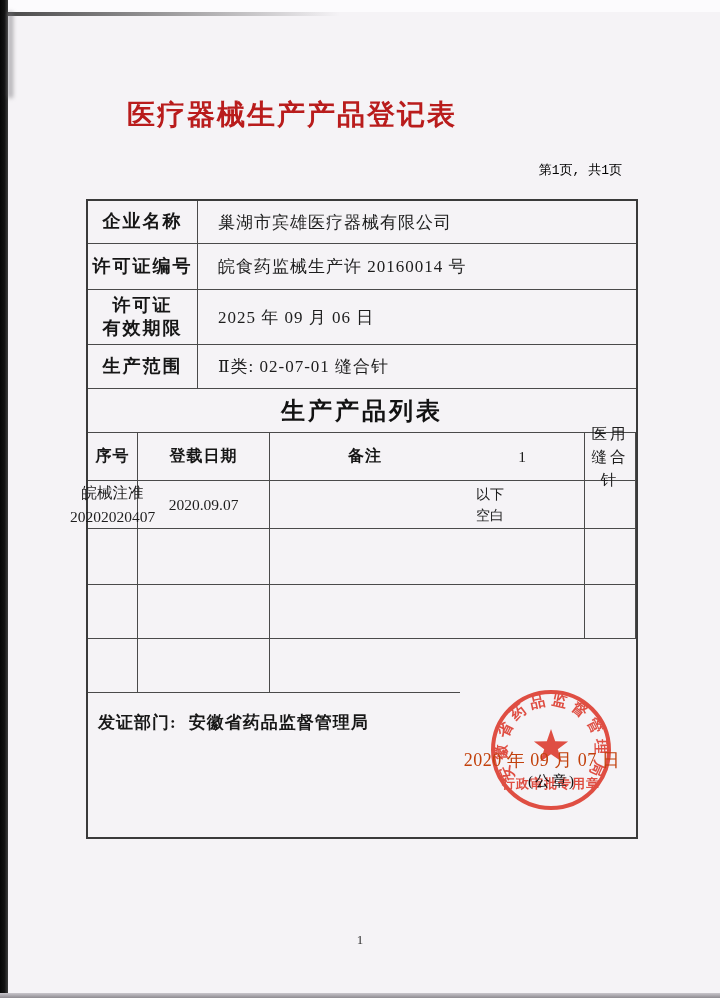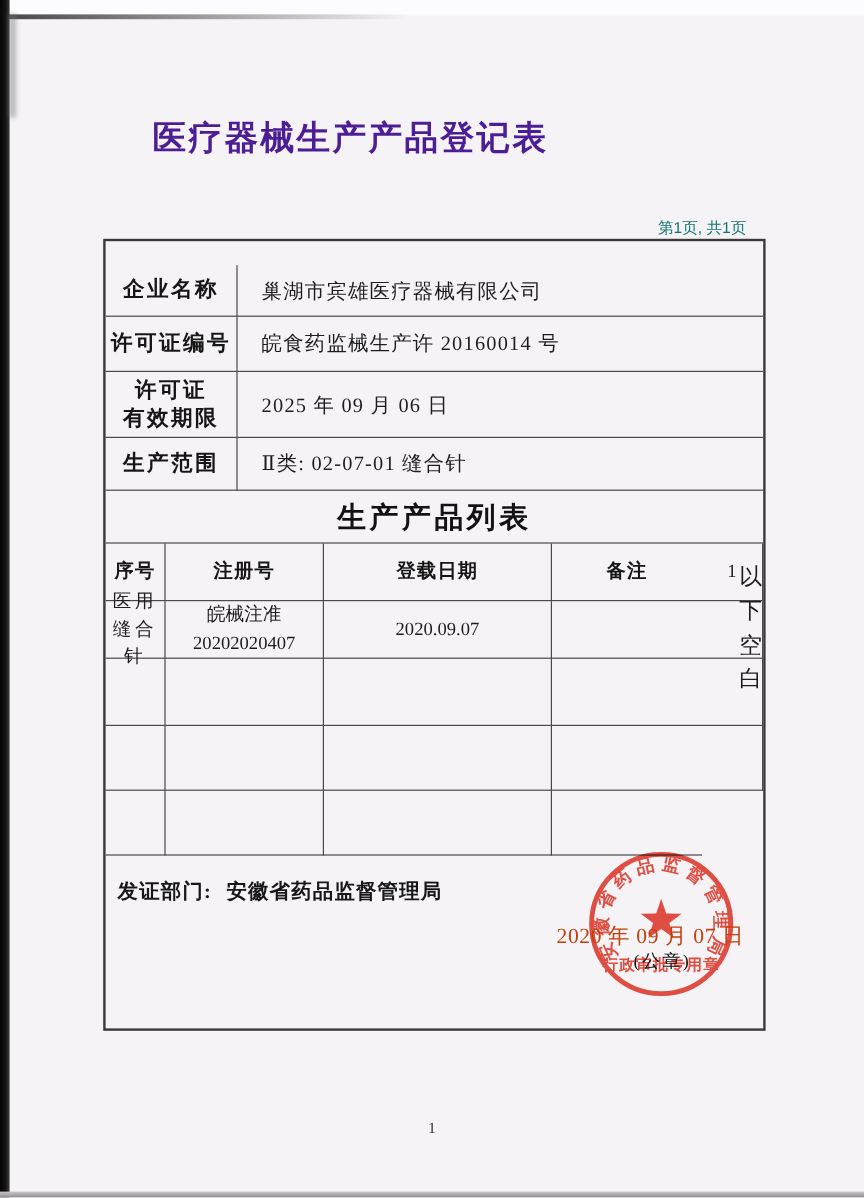--- a/index.html
+++ b/index.html
@@ -16,51 +16,51 @@
     background:linear-gradient(90deg, rgba(25,25,25,.8), rgba(25,25,25,0)); }
   .edge-left{ position:absolute; left:0; top:0; width:8px; height:998px;
     background:linear-gradient(90deg,#060606 0%,#121212 55%,#3d3d3d 100%); }
   .edge-left-blur{ position:absolute; left:8px; top:12px; width:5px; height:86px;
     background:#77747a; opacity:.55; filter:blur(2px); }
   .edge-bottom{ position:absolute; left:0; bottom:0; width:720px; height:5px;
     background:linear-gradient(180deg,#c9c6cc,#8e8b91); }
 
   
   .title{ position:absolute; top:96px; left:0; width:584px; text-align:center;
-    font-size:28px; font-weight:700; letter-spacing:2px; color:#4c1d95; }
-  .page-ind{ position:absolute; top:181px; right:98px; font-size:13px;
-    font-family:Liberation Sans, sans-serif; color:#0f766e; }
+    font-size:28px; font-weight:700; letter-spacing:2px; color:#b91c1c; }
+  .page-ind{ position:absolute; top:161px; right:98px; font-size:13px;
+    font-family:Liberation Mono, monospace; color:#000000; }
 
   
   .doc-table{ position:absolute; left:86px; top:199px; width:552px;
     border:2px solid #3a3a3a; }
   .cell{ display:flex; align-items:center; }
   .bline{ border-bottom:1px solid #4a4a4a; }
   .rline{ border-right:1px solid #4a4a4a; }
 
   .info-grid{ display:grid; grid-template-columns:110px 1fr;
-    grid-template-rows:43px 46px 55px 44px;margin-top:20px; }
+    grid-template-rows:43px 46px 55px 44px; }
   .info-label{ justify-content:center; text-align:center;
     font-size:18px; font-weight:700; letter-spacing:2px; white-space:pre-line; line-height:1.3; }
   .info-value{ padding-left:20px;
     font-family:"Liberation Serif","DejaVu Serif",serif;
     font-size:17px; letter-spacing:1px; color:#1d1d1d;text-align:center; }
 
   .section-title{ height:44px; border-bottom:1px solid #4a4a4a;
     display:flex; align-items:center; justify-content:center;
     font-size:24px; font-weight:700; letter-spacing:3px; color:#121212;text-align:right; }
 
   .product-grid{ display:grid; grid-template-columns:50px 132px 190px 125px 1fr;
     grid-template-rows:48px 48px 56px 54px 54px; }
   .pg-head{ justify-content:center; font-size:16px; font-weight:700; letter-spacing:1px; }
   .pg-cell{ justify-content:center; text-align:center;
     font-family:"Liberation Serif","DejaVu Serif",serif;
     font-size:15.5px; color:#1d1d1d; white-space:pre-line; line-height:1.5; }
   .pg-name{ letter-spacing:3px; }
-  .pg-blank{ justify-content:flex-start; padding-left:16px; text-align:right; font-size:19px; }
+  .pg-blank{ justify-content:flex-start; padding-left:16px; text-align:right; font-size:14px; }
 
   .footer-cell{ position:relative; height:144px; }
   .issuer-line{ position:absolute; left:10px; top:18px;
     font-family:"Liberation Serif","DejaVu Serif",serif;
     font-size:17px; font-weight:700; letter-spacing:1px; color:#171717; }
   .issuer-line .val{ margin-left:12px; }
 
   .stamp{ position:absolute; left:400px; top:-6px; opacity:.88; mix-blend-mode:multiply; z-index:1; }
   .stamp text{ font-family:"Liberation Serif","DejaVu Serif",serif; font-weight:700; }
   .issue-date{ position:absolute; left:364px; top:55px; width:180px; text-align:center;
@@ -97,21 +97,20 @@
 有效期限</div>
       <div class="cell info-value bline">2025 年 09 月 06 日</div>
       <div class="cell info-label bline rline">生产范围</div>
       <div class="cell info-value bline">Ⅱ类: 02-07-01 缝合针</div>
     </div>
 
     <div class="section-title">生产产品列表</div>
 
     <div class="product-grid">
       <div class="cell pg-head bline rline">序号</div>
-      <div class="cell pg-head bline rline">注册号</div>
       <div class="cell pg-head bline rline">登载日期</div>
       <div class="cell pg-head bline">备注</div>
 
       <div class="cell pg-cell bline rline">1</div>
       <div class="cell pg-cell pg-name bline rline">医用缝合针</div>
       <div class="cell pg-cell bline rline">皖械注准 20202020407</div>
       <div class="cell pg-cell bline rline">2020.09.07</div>
       <div class="cell pg-cell bline"></div>
 
       <div class="cell pg-cell pg-blank bline rline">以下

